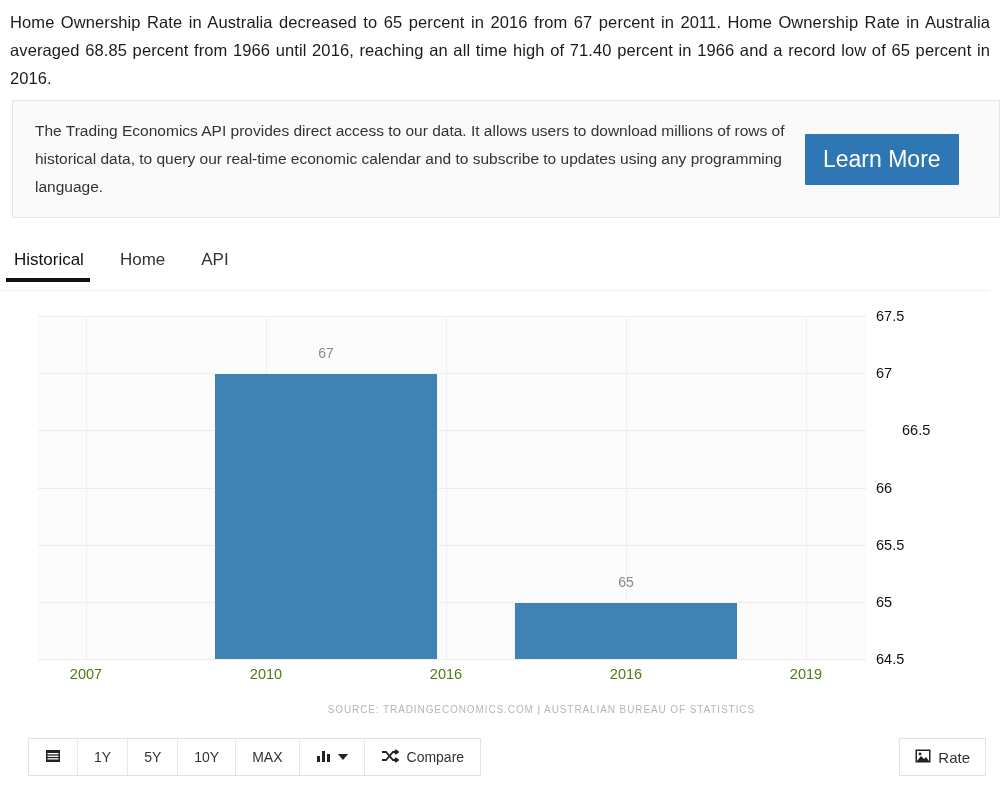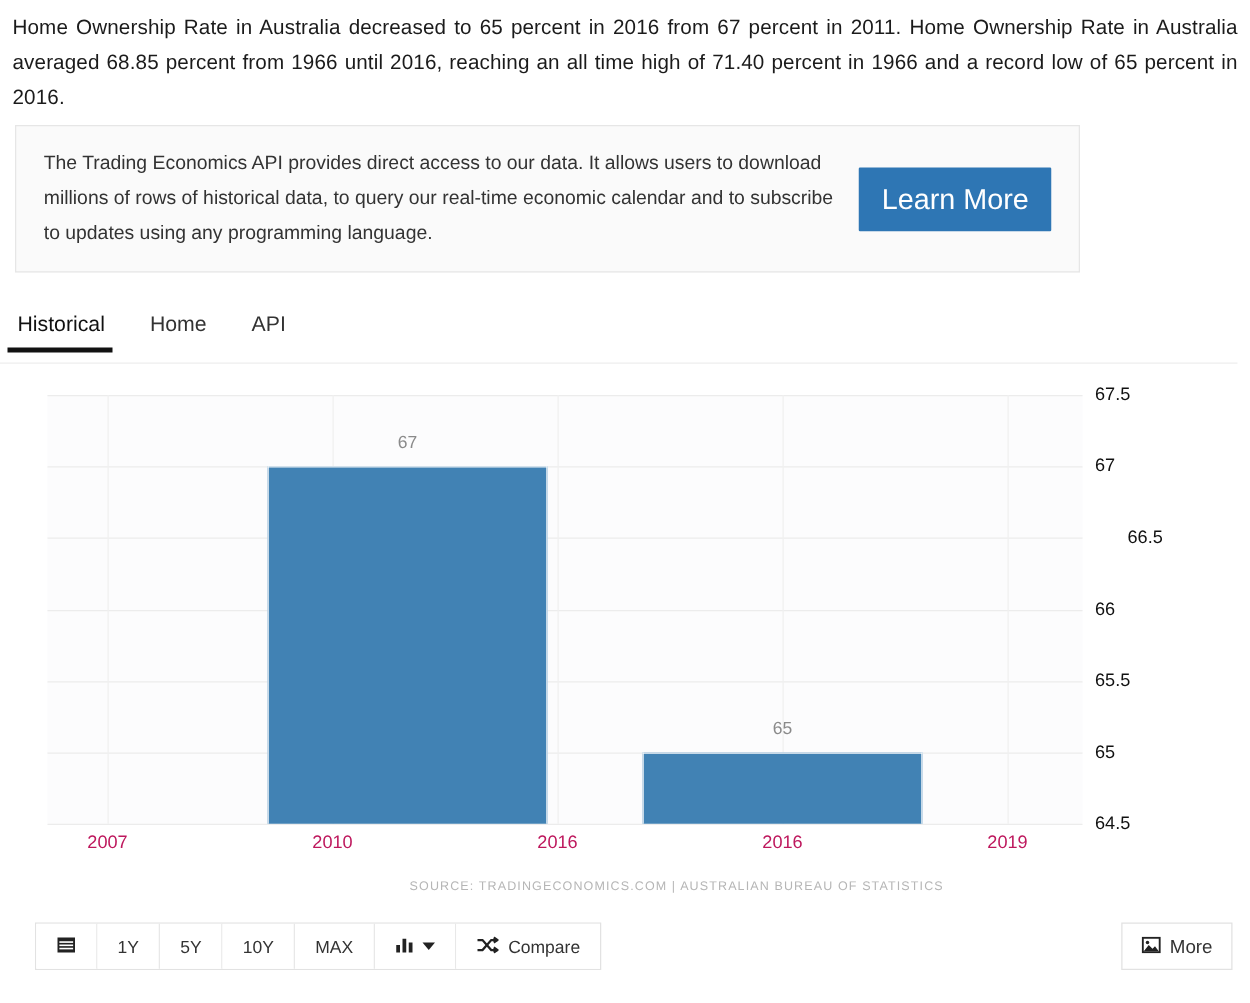--- a/index.html
+++ b/index.html
@@ -20,21 +20,21 @@
     text-align: justify;
     text-justify: inter-word;
     color: #1b1b1b;
     letter-spacing: .1px;
   }
 
   
   #api-banner {
     position: absolute;
     left: 12px; top: 100px;
-    width: 852px; height: 118px;
+    width: 988px; height: 118px;
     background: #fafafa;
     border: 1px solid #e6e6e6;
     display: flex;
     align-items: center;
     padding: 0 22px;
   }
   #api-text {
     flex: 1 1 auto;
     font-size: 15.5px;
     line-height: 28px;
@@ -128,21 +128,21 @@
     left: 876px;
     font-size: 14.5px;
     color: #111;
     transform: translateY(-50%);
     white-space: nowrap;
   }
   .xlabel {
     position: absolute;
     top: 370px;
     font-size: 14.5px;
-    color: #be185d;
+    color: #4d7c0f;
     transform: translateX(-50%);
     white-space: nowrap;
   }
   #source {
     position: absolute;
     right: 90px; top: 408px;
     font-size: 10px;
     letter-spacing: .9px;
     color: #b6b6b6;
     white-space: nowrap;
@@ -285,14 +285,14 @@
 
 <div id="embed-btn">
   <span class="glyph">
     <svg width="16" height="14" viewBox="0 0 16 14">
       <rect x="0.5" y="0.5" width="15" height="13" fill="#222"></rect>
       <rect x="2" y="2" width="12" height="10" fill="#fff"></rect>
       <circle cx="5" cy="5" r="1.4" fill="#222"></circle>
       <path d="M2 12 L6 7 L9 10 L11 8 L14 12 Z" fill="#222"></path>
     </svg>
   </span>
-  <span>More</span>
+  <span>Rate</span>
 </div>
 
 </body></html>

